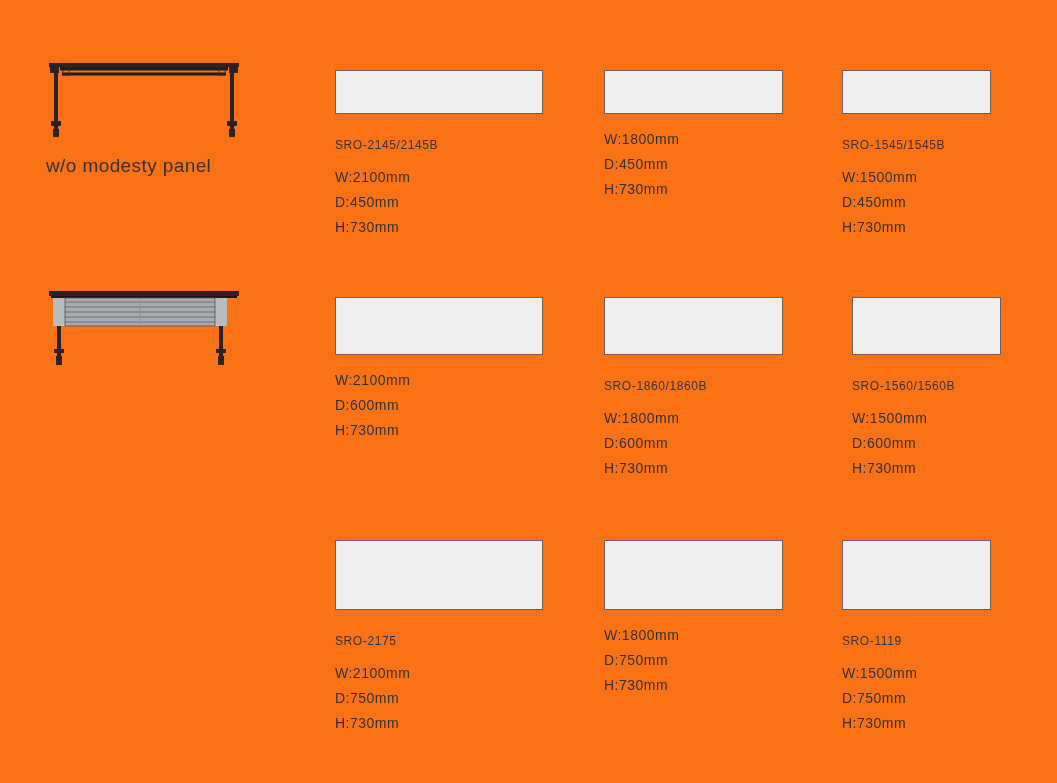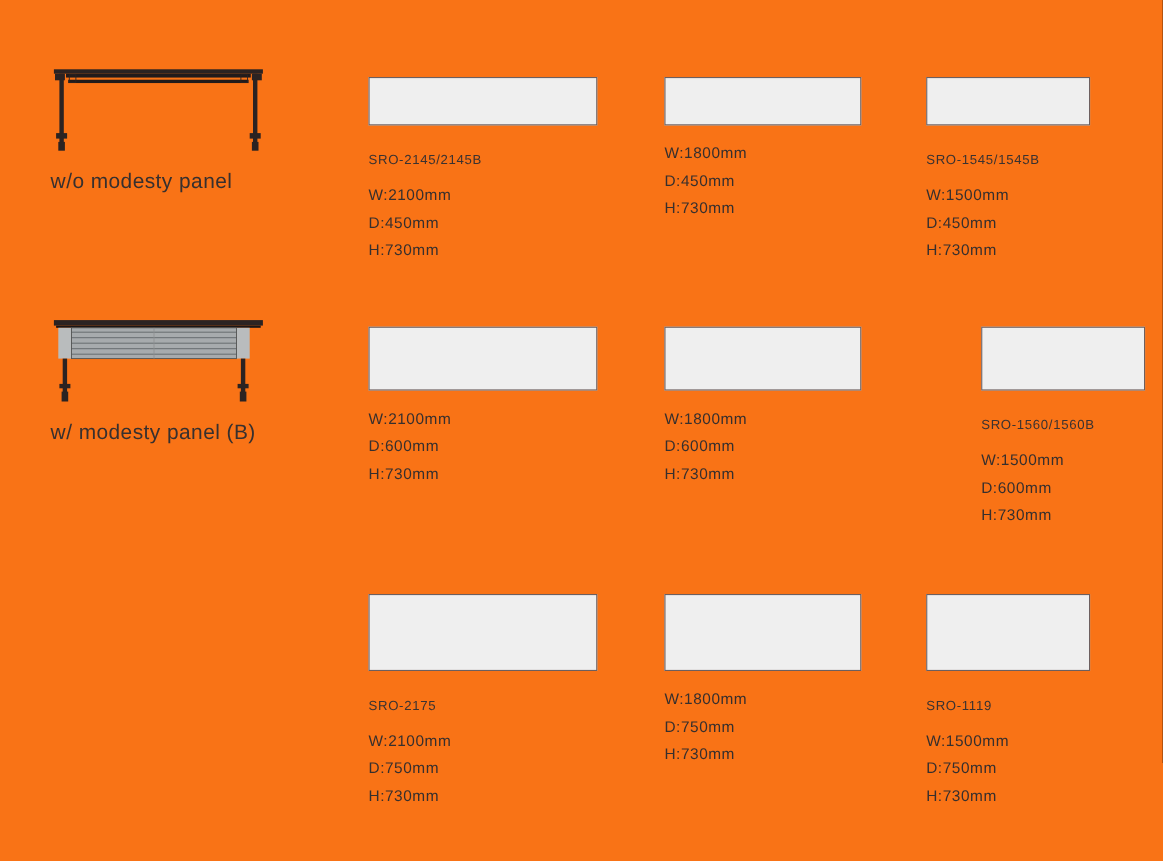--- a/index.html
+++ b/index.html
@@ -136,21 +136,20 @@
           <rect x="19" y="15" width="150" height="28" fill="none" stroke="#4e5355" stroke-width="0.8"></rect>
           <line x1="94" y1="15" x2="94" y2="43" stroke="#8c9092" stroke-width="0.7"></line>
           <rect x="11" y="43" width="4" height="32" fill="#2b2322"></rect>
           <rect x="173" y="43" width="4" height="32" fill="#2b2322"></rect>
           <rect x="8" y="66" width="10" height="4" fill="#2b2322"></rect>
           <rect x="170" y="66" width="10" height="4" fill="#2b2322"></rect>
           <rect x="10" y="73" width="6" height="9" fill="#2b2322"></rect>
           <rect x="172" y="73" width="6" height="9" fill="#2b2322"></rect>
         </g>
       </svg>
-      <div class="illus-caption">w/ modesty panel (B)</div>
     </div>
 
   </div>
 
   <div class="grid">
 
     <div class="cell" style="left:335px; top:70px; width:210px;">
       <div class="swatch" style="width:208px; height:44px;"></div>
       <div class="cell-title">SRO-2145/2145B</div>
       <div class="spec first">W:2100mm</div>
@@ -175,26 +174,27 @@
 
     <div class="cell" style="left:335px; top:297px; width:210px;">
       <div class="swatch" style="width:208px; height:58px;"></div>
       <div class="spec first">W:2100mm</div>
       <div class="spec">D:600mm</div>
       <div class="spec">H:730mm</div>
     </div>
 
     <div class="cell" style="left:604px; top:297px; width:182px;">
       <div class="swatch" style="width:179px; height:58px;"></div>
+      <div class="cell-title">SRO-1860/1860B</div>
       <div class="spec first">W:1800mm</div>
       <div class="spec">D:600mm</div>
       <div class="spec">H:730mm</div>
     </div>
 
-    <div class="cell" style="left:892px; top:297px; width:152px;">
+    <div class="cell" style="left:852px; top:297px; width:152px;">
       <div class="swatch" style="width:149px; height:58px;"></div>
       <div class="cell-title">SRO-1560/1560B</div>
       <div class="spec first">W:1500mm</div>
       <div class="spec">D:600mm</div>
       <div class="spec">H:730mm</div>
     </div>
 
     <div class="cell" style="left:335px; top:540px; width:210px;">
       <div class="swatch" style="width:208px; height:70px;"></div>
       <div class="cell-title">SRO-2175</div>

